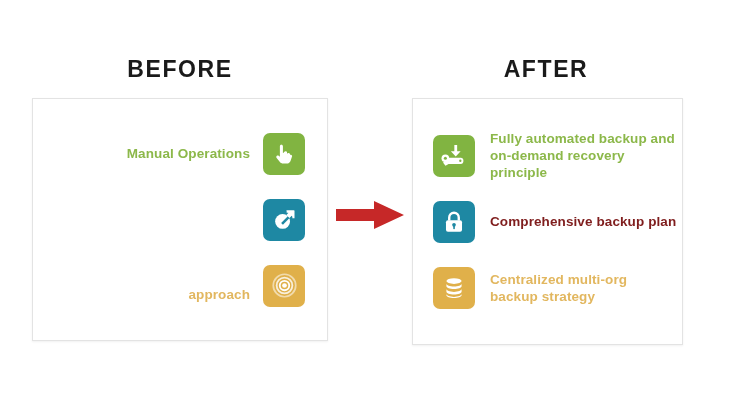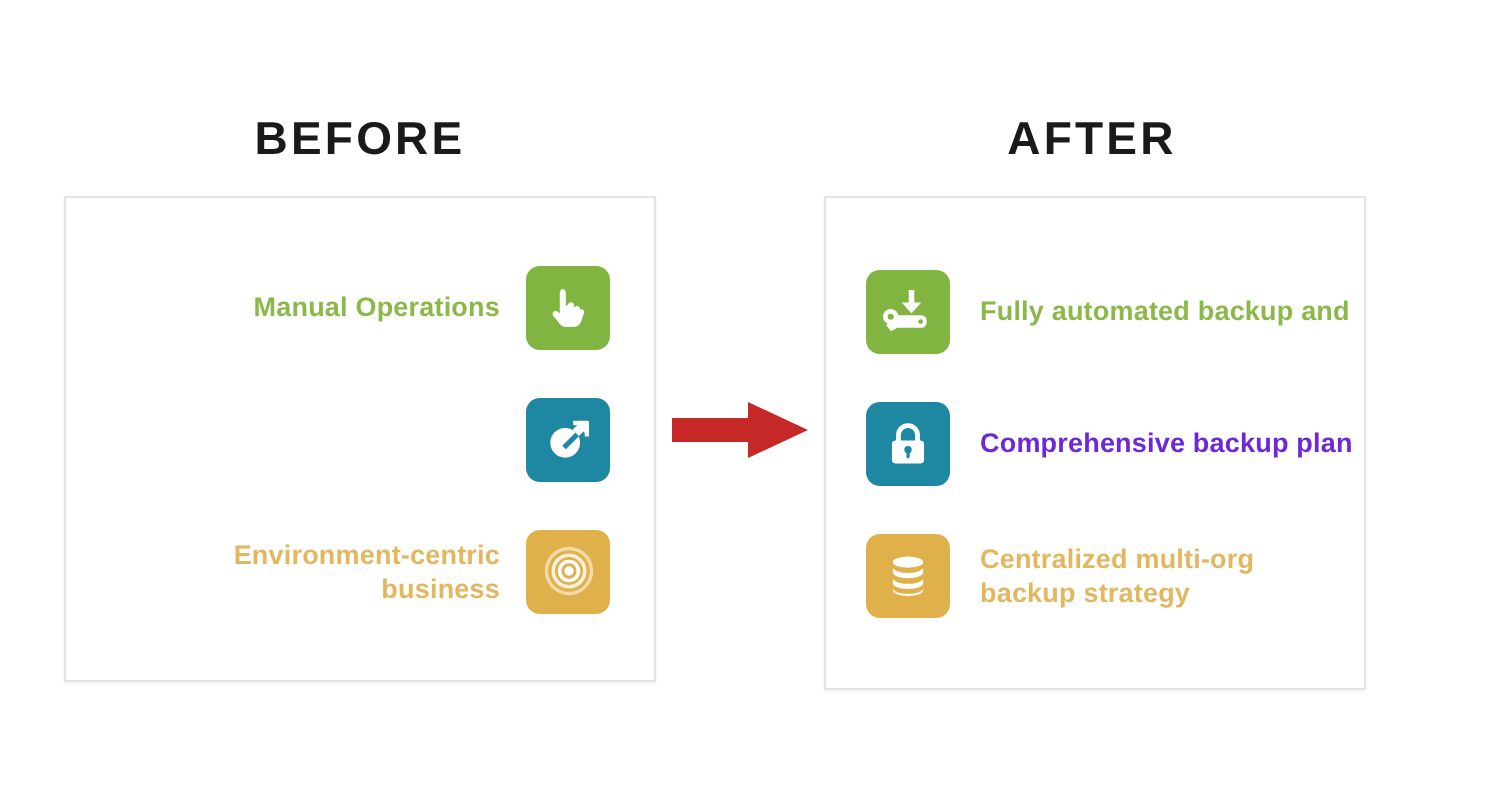--- a/index.html
+++ b/index.html
@@ -120,22 +120,22 @@
             <circle cx="10.3" cy="13.7" r="6.6" fill="#ffffff"></circle>
             <path fill="#1e88a3" d="M9.0 15.0l7.0-7.0 1.6 1.6-7.0 7.0z"></path>
             <path fill="#ffffff" d="M13.6 3.9h6.8v6.8l-2.0-2.0-2.0 2.0-2.8-2.8 2.0-2.0z"></path>
             <path fill="#ffffff" d="M19.9 4.0h1.0v6.9h-1.9V5.9h-5.1V4.0z"></path>
           </svg>
         </div>
       </div>
 
       <div class="row row-before">
         <div class="row-label" style="color: rgb(226, 183, 95);">
-          <span>Environment-centric</span><br>
-          <span>business</span>
+          <br>
+          <span>approach</span>
         </div>
         <div class="tile" style="background: rgb(224, 176, 74);">
           <svg width="27" height="27" viewBox="0 0 24 24" aria-hidden="true">
             <circle cx="12" cy="12" r="10.0" fill="none" stroke="#ffffff" stroke-width="1.5" opacity="0.55"></circle>
             <circle cx="12" cy="12" r="7.0" fill="none" stroke="#ffffff" stroke-width="1.6" opacity="0.8"></circle>
             <circle cx="12" cy="12" r="4.2" fill="none" stroke="#ffffff" stroke-width="1.6"></circle>
             <circle cx="12" cy="12" r="2.1" fill="#ffffff"></circle>
           </svg>
         </div>
       </div>
@@ -158,33 +158,34 @@
             <path fill="#ffffff" d="M12.3 2.6h2.4v5.3h3.0l-4.2 4.6-4.2-4.6h3.0z"></path>
             <rect x="5.0" y="13.4" width="15.0" height="5.4" rx="2.2" fill="#ffffff"></rect>
             <circle cx="17.4" cy="16.1" r="1.0" fill="#81b441"></circle>
             <circle cx="4.6" cy="14.0" r="3.3" fill="#ffffff"></circle>
             <circle cx="4.6" cy="14.0" r="1.3" fill="#81b441"></circle>
             <path fill="#ffffff" d="M2.6 17.6l3.3-2.2 2.2 3.0-3.4 1.9z"></path>
           </svg>
         </div>
         <div class="row-label" style="color: rgb(140, 184, 74);">
           <span>Fully automated backup and</span><br>
+          <span>on-demand recovery principle</span>
         </div>
       </div>
 
       <div class="row row-after">
         <div class="tile" style="background: rgb(30, 136, 163);">
           <svg width="26" height="26" viewBox="0 0 24 24" aria-hidden="true">
             <path fill="none" stroke="#ffffff" stroke-width="2.2" d="M7.6 10.6V7.9a4.4 4.4 0 0 1 8.8 0v2.7"></path>
             <rect x="4.6" y="10.4" width="14.8" height="10.6" rx="1.8" fill="#ffffff"></rect>
             <circle cx="12" cy="14.6" r="1.7" fill="#1e88a3"></circle>
             <rect x="11.3" y="15.2" width="1.5" height="3.4" rx="0.7" fill="#1e88a3"></rect>
           </svg>
         </div>
-        <div class="row-label" style="color: #6d28d9;">
+        <div class="row-label" style="color: #7f1d1d;">
           <span>Comprehensive backup plan</span>
         </div>
       </div>
 
       <div class="row row-after">
         <div class="tile" style="background: rgb(224, 176, 74);">
           <svg width="26" height="26" viewBox="0 0 24 24" aria-hidden="true">
             <ellipse cx="12" cy="5.6" rx="7.0" ry="2.6" fill="#ffffff"></ellipse>
             <path fill="#ffffff" d="M5.0 8.0c0 1.4 3.1 2.6 7.0 2.6s7.0-1.2 7.0-2.6v2.4c0 1.4-3.1 2.6-7.0 2.6s-7.0-1.2-7.0-2.6z"></path>
             <path fill="#ffffff" d="M5.0 13.0c0 1.4 3.1 2.6 7.0 2.6s7.0-1.2 7.0-2.6v2.4c0 1.4-3.1 2.6-7.0 2.6s-7.0-1.2-7.0-2.6z"></path>

